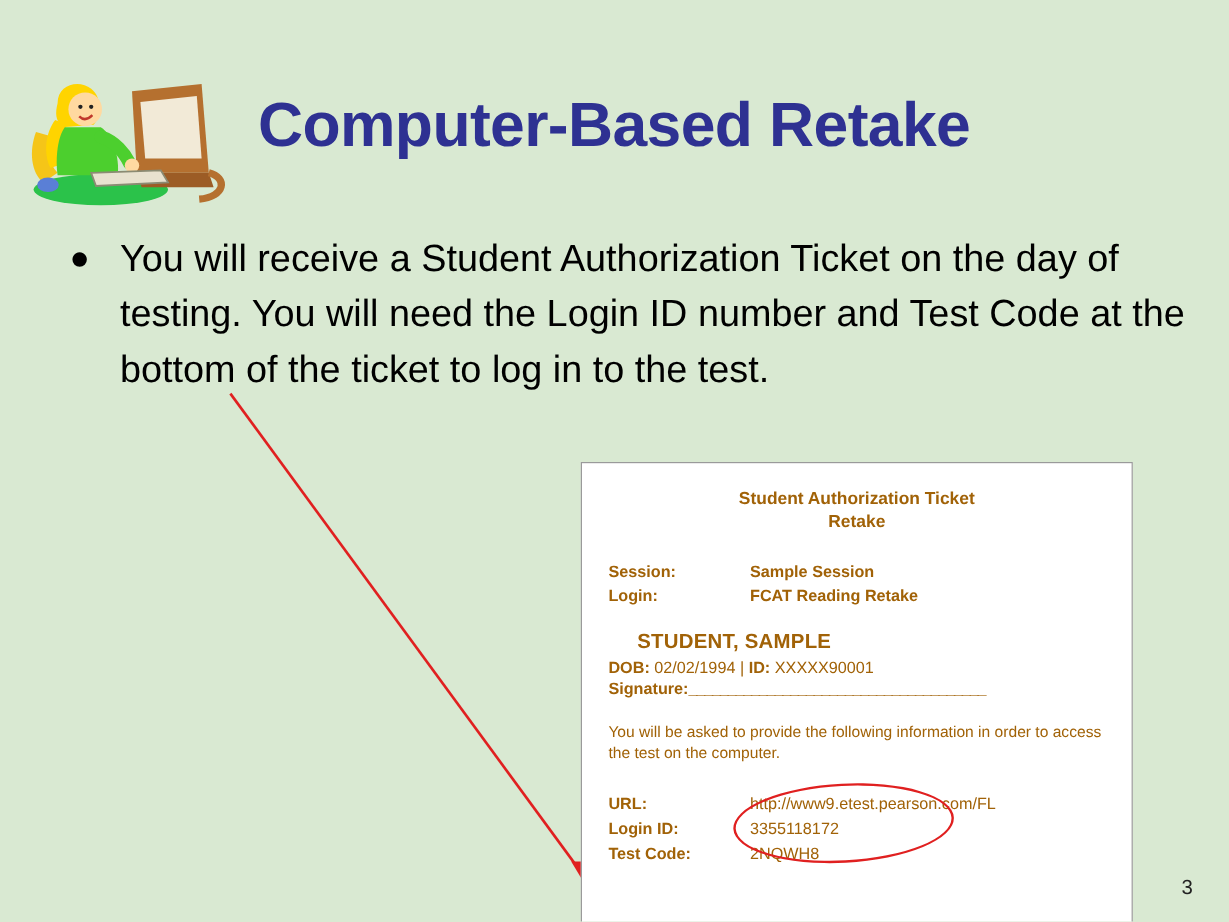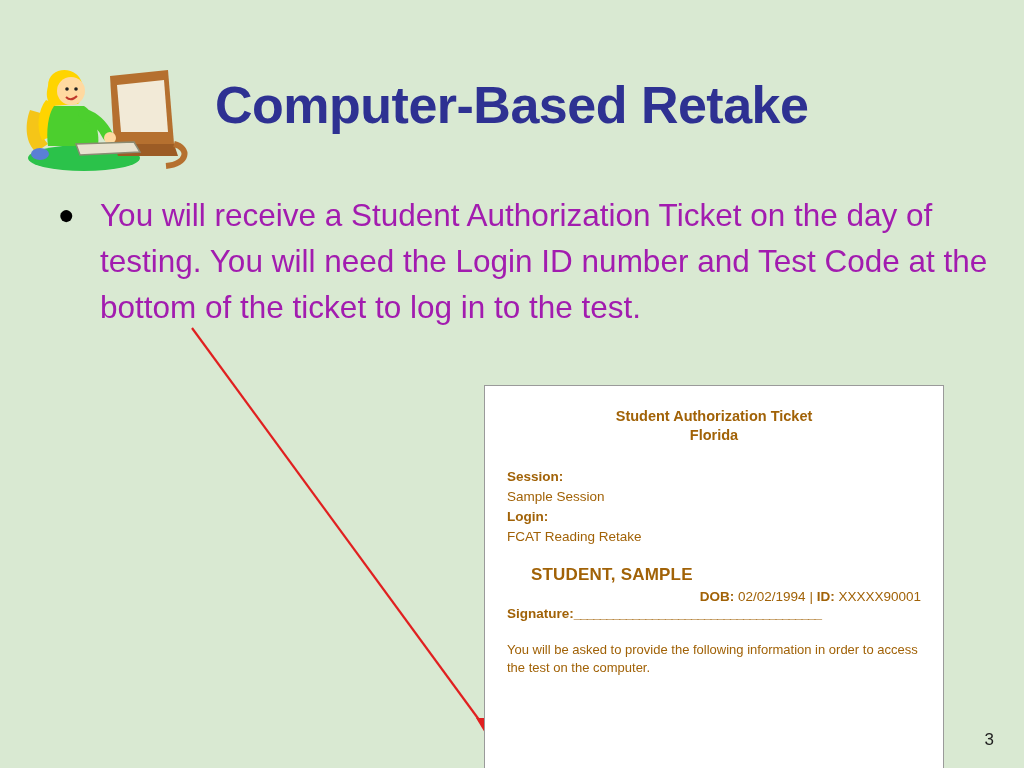--- a/index.html
+++ b/index.html
@@ -48,21 +48,21 @@
   .bullet-mark {
     font-size: 28px;
     line-height: 46px;
     width: 42px;
     flex: none;
     color: #000;
   }
   .bullet-text {
     font-size: 31.5px;
     line-height: 46px;
-    color: #a21caf;
+    color: #000000;
   }
 
   
   .arrow-svg {
     position: absolute;
     left: 150px;
     top: 320px;
     width: 420px;
     height: 430px;
     pointer-events: none;
@@ -88,41 +88,39 @@
     font-size: 14.5px;
     line-height: 19px;
     margin-top: 5px;
   }
   .ticket-meta {
     margin-top: 22px;
   }
   .meta-row {
     display: flex;
     line-height: 20px;
-    flex-direction: column;
   }
   .meta-label {
     font-weight: bold;
     width: 118px;
     flex: none;
   }
   .meta-value {
-    font-weight: normal;
+    font-weight: bold;
   }
   .student-name {
     margin-top: 18px;
     font-weight: bold;
     font-size: 17px;
     letter-spacing: 0.2px;
     margin-left: 24px;
   }
   .student-dob {
     margin-top: 2px;
     line-height: 19px;
-    text-align: right;
   }
   .student-dob b { font-weight: bold; }
   .signature {
     font-weight: bold;
     white-space: nowrap;
   }
   .sig-line {
     font-weight: bold;
     letter-spacing: -1px;
   }
@@ -214,21 +212,21 @@
 <div class="arrow-svg">
   <svg width="420" height="430" viewBox="0 0 420 430" xmlns="http://www.w3.org/2000/svg">
     <line x1="42" y1="8" x2="338" y2="412" stroke="#e02020" stroke-width="2.2"></line>
     <polygon points="338,418 326,398 344,398" fill="#e02020"></polygon>
   </svg>
 </div>
 
 <div class="ticket">
   <div class="ticket-head">
     <div>Student Authorization Ticket</div>
-    <div>Florida</div>
+    <div>Retake</div>
   </div>
 
   <div class="ticket-meta">
     <div class="meta-row">
       <span class="meta-label">Session:</span>
       <span class="meta-value">Sample Session</span>
     </div>
     <div class="meta-row">
       <span class="meta-label">Login:</span>
       <span class="meta-value">FCAT Reading Retake</span>
@@ -243,15 +241,30 @@
     <b>ID:</b>
     <span>XXXXX90001</span>
   </div>
 
   <div class="signature">
     <span>Signature:</span><span class="sig-line">______________________________________</span>
   </div>
 
   <div class="ticket-note">You will be asked to provide the following information in order to access the test on the computer.</div>
 
+  <div class="ticket-creds">
+    <div class="cred-row">
+      <span class="cred-label">URL:</span>
+      <span class="cred-value">http://www9.etest.pearson.com/FL</span>
+    </div>
+    <div class="cred-row">
+      <span class="cred-label">Login ID:</span>
+      <span class="cred-value">3355118172</span>
+    </div>
+    <div class="cred-row">
+      <span class="cred-label">Test Code:</span>
+      <span class="cred-value">2NQWH8</span>
+    </div>
+    <div class="ellipse"></div>
+  </div>
 </div>
 
 <div class="page-number">3</div>
 
 </body></html>

